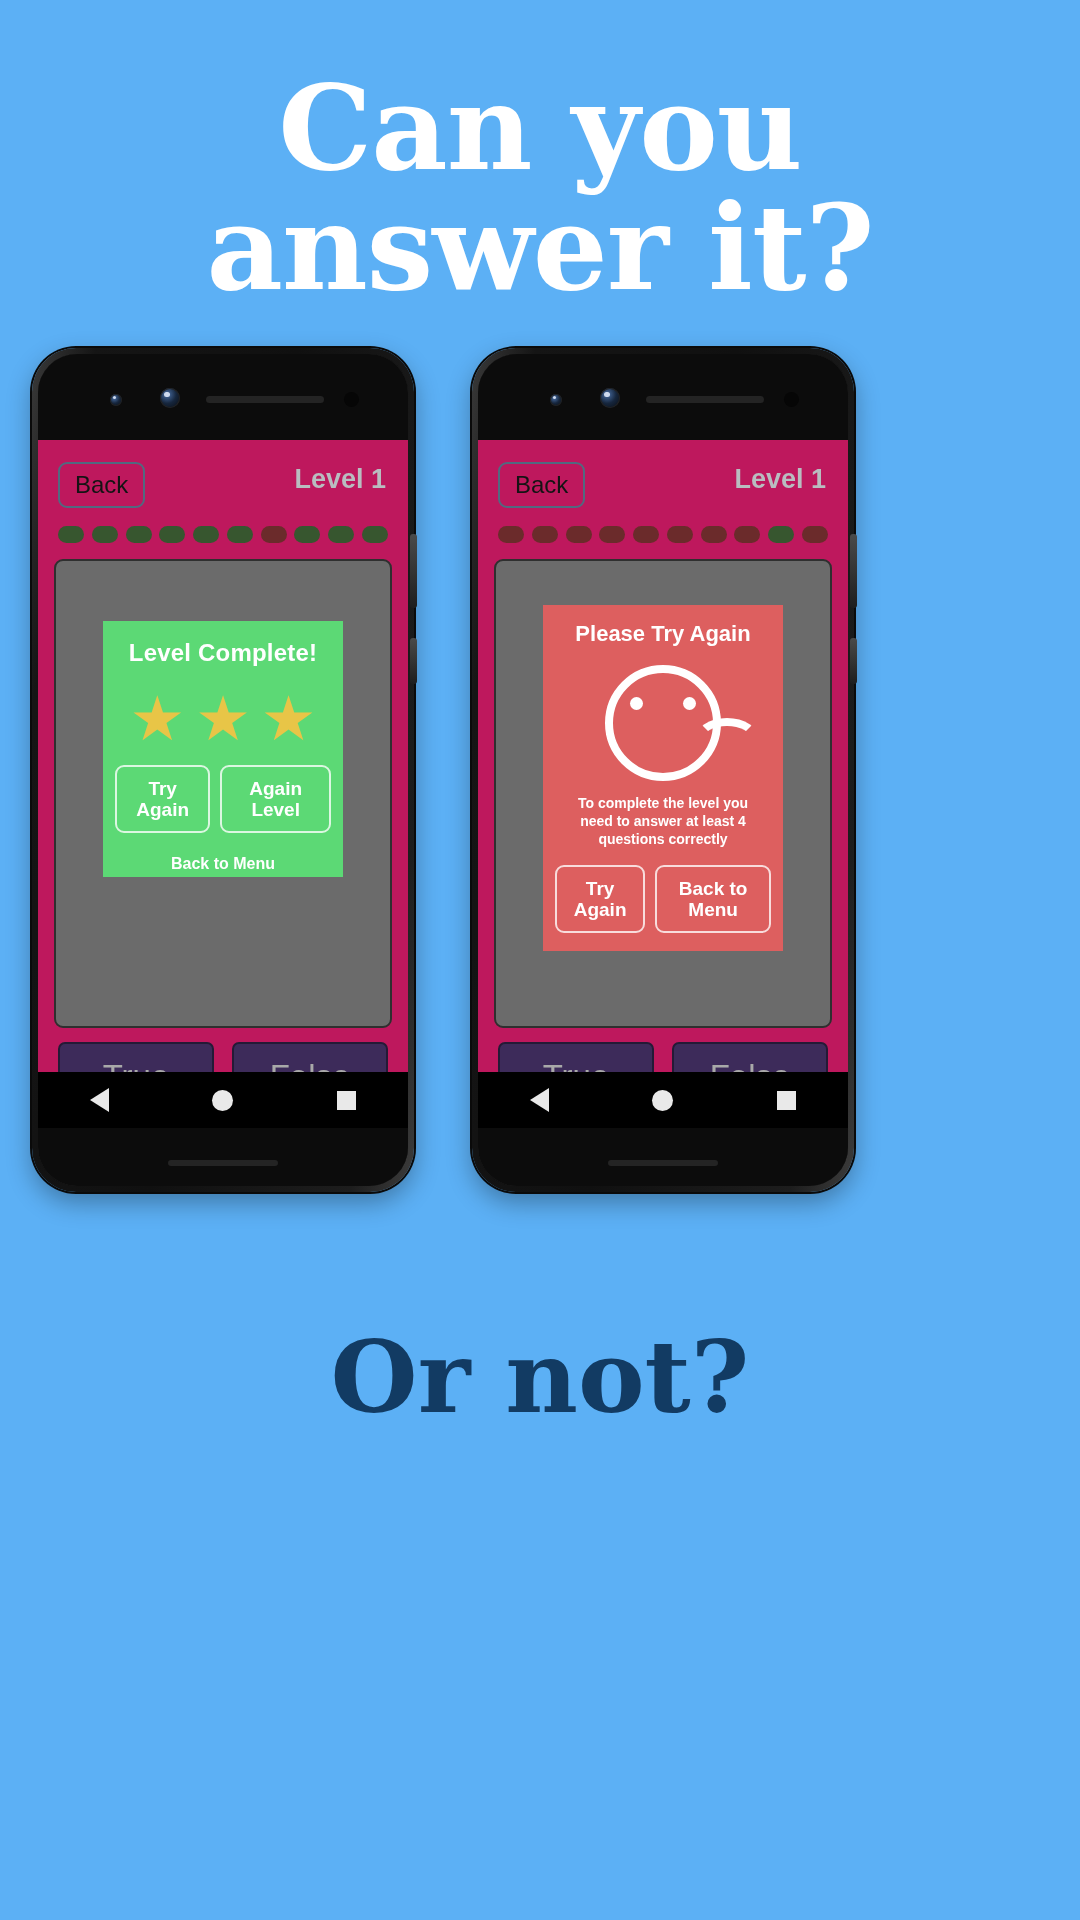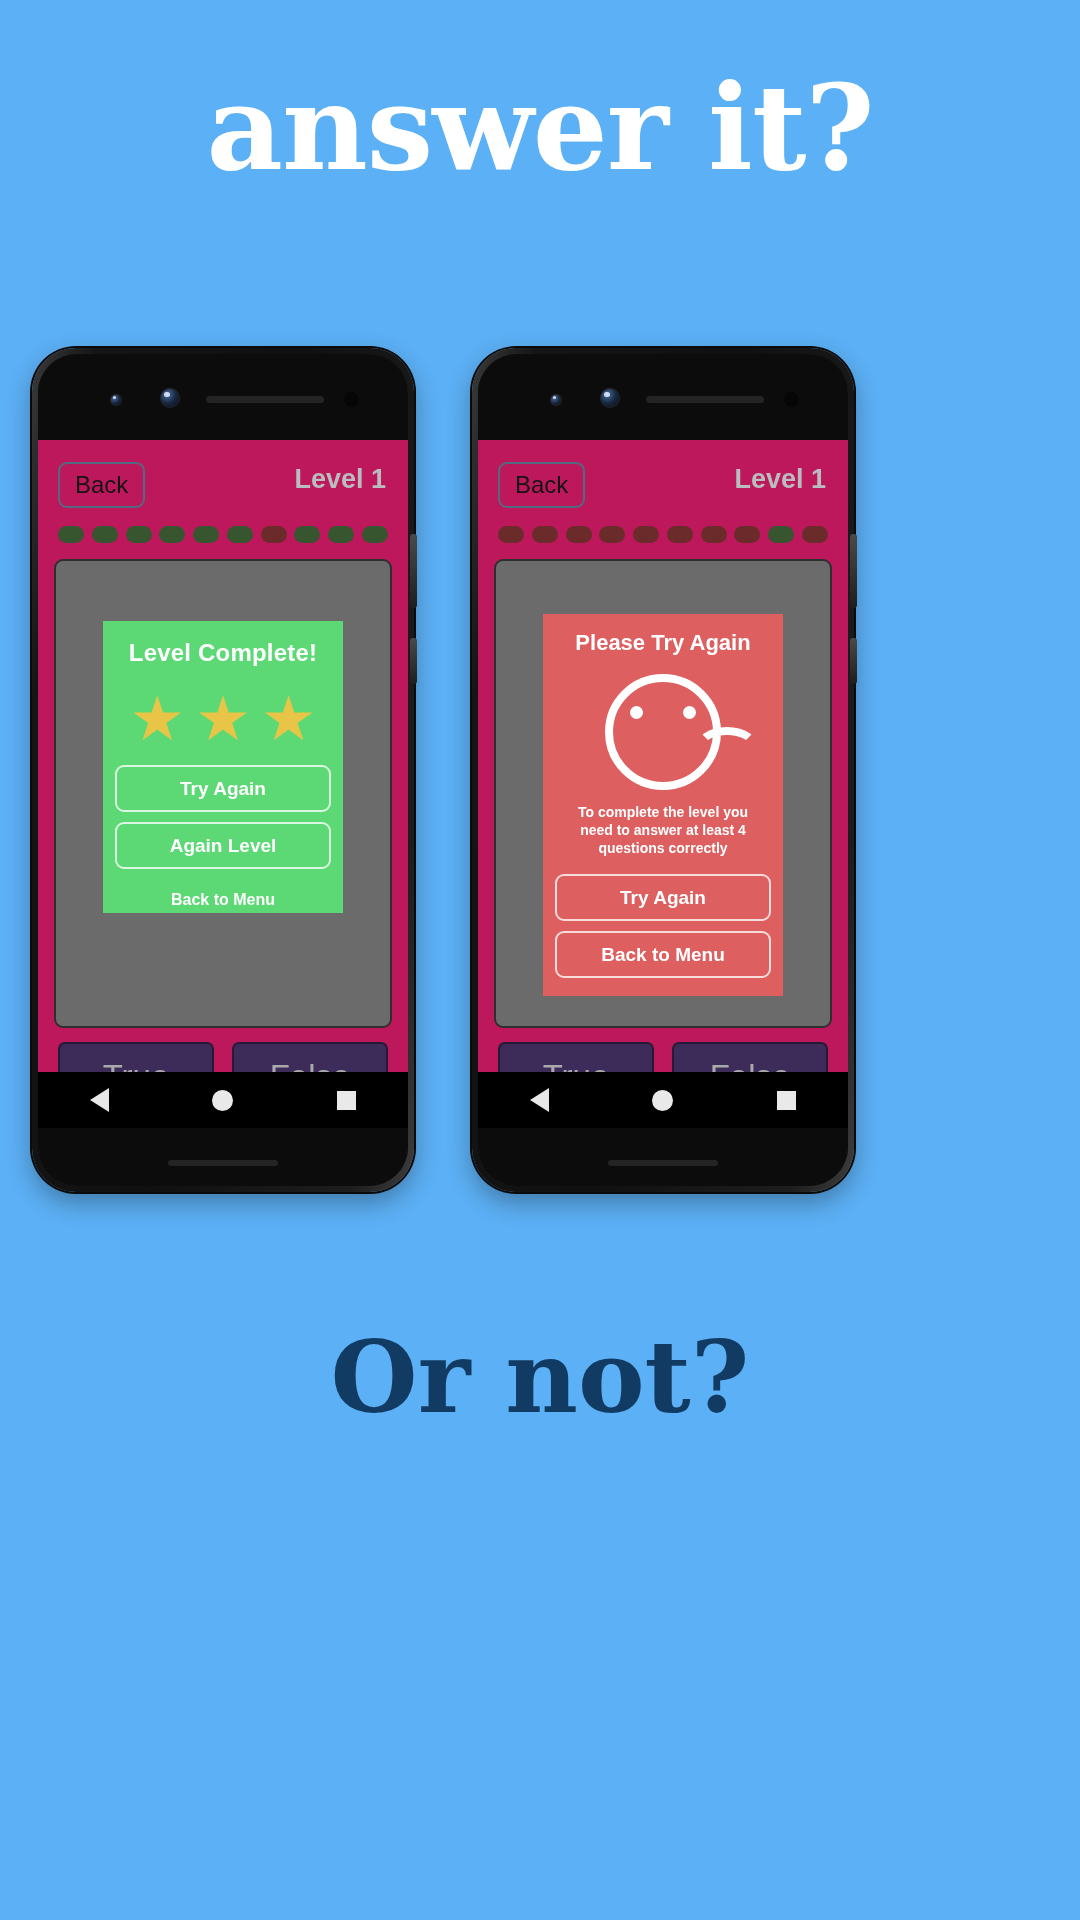--- a/index.html
+++ b/index.html
@@ -110,28 +110,28 @@
     border:2px solid #2f2f2f;
     position:relative;overflow:hidden;
   }
   
   .dialog{
     position:absolute;left:50%;transform:translateX(-50%);
     width:240px;color:#fff;text-align:center;
     box-sizing:border-box;
   }
   .dialog-green{background:#5cd975;top:60px;padding:18px 12px 4px;}
-  .dialog-red{background:#dd5f5f;top:53px;padding:16px 12px 18px;}
+  .dialog-red{background:#dd5f5f;top:44px;padding:16px 12px 18px;}
   .dlg-title{font-size:24px;font-weight:bold;letter-spacing:.2px;}
   .dlg-title-red{font-size:22px;font-weight:bold;}
   .stars{
     display:flex;justify-content:center;gap:10px;margin:24px 0 18px;
   }
   .star{font-size:62px;color:#e8c547;line-height:.9;}
-  .dlg-btn-row{display:flex;justify-content:center;gap:10px;flex-direction:column;}
+  .dlg-btn-row{display:flex;justify-content:center;gap:10px;}
   .dlg-btn{
     border:2px solid rgba(255,255,255,.78);
     border-radius:9px;padding:11px 14px;
     font-size:19px;font-weight:bold;color:#fff;
     min-width:86px;box-sizing:border-box;line-height:1.12;
   }
   .dlg-foot{margin-top:22px;font-size:16px;font-weight:bold;}
   .face{
     width:100px;height:100px;margin:18px auto 14px;
     border-radius:50%;border:8px solid #fff;position:relative;
@@ -172,20 +172,21 @@
     width:0;height:0;border-top:12px solid transparent;
     border-bottom:12px solid transparent;border-right:19px solid #e9e9e9;
   }
   .nav-home{width:21px;height:21px;border-radius:50%;background:#e9e9e9;}
   .nav-recent{width:19px;height:19px;background:#e9e9e9;}
 </style>
 </head>
 <body>
 
 <div class="headline headline-top">
+  <span class="ln">Can you</span>
   <span class="ln">answer it?</span>
 </div>
 
 <div class="phones">
 
   <div class="phone phone-left">
     <div class="side-btn sb-vol"></div>
     <div class="side-btn sb-pwr"></div>
     <div class="phone-inner">
 

